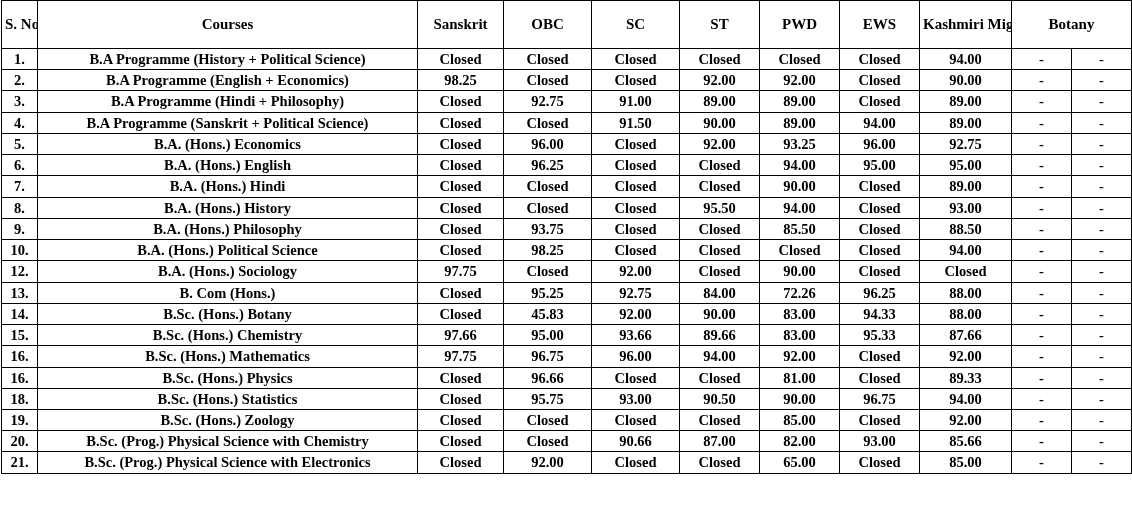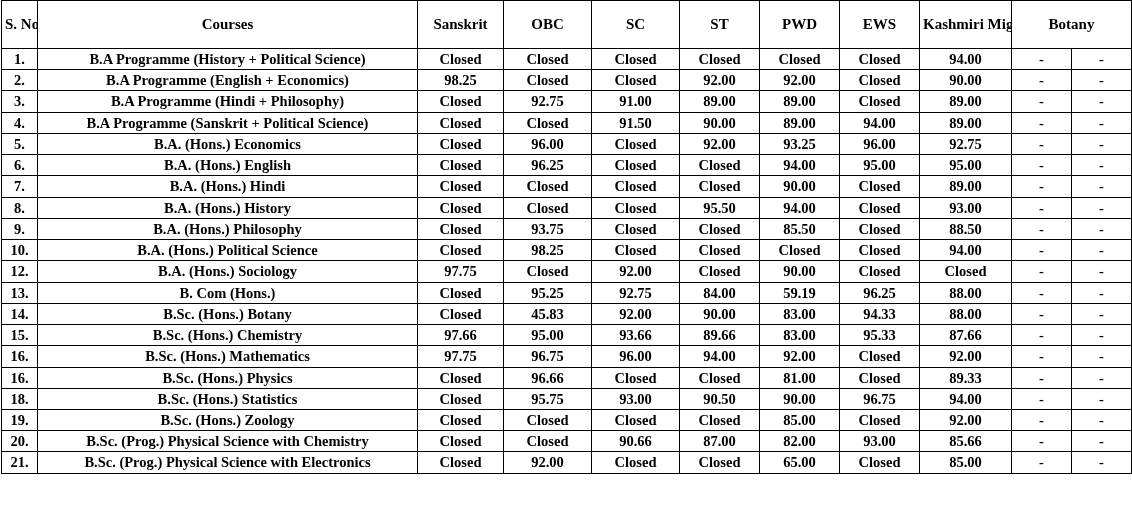--- a/index.html
+++ b/index.html
@@ -243,21 +243,21 @@
           <td class="dash">-</td>
           <td class="dash">-</td>
         </tr>
         <tr>
           <td class="sno">13.</td>
           <td class="course">B. Com (Hons.)</td>
           <td>Closed</td>
           <td>95.25</td>
           <td>92.75</td>
           <td>84.00</td>
-          <td>59.19</td>
+          <td>72.26</td>
           <td>96.25</td>
           <td>88.00</td>
           <td class="dash">-</td>
           <td class="dash">-</td>
         </tr>
         <tr>
           <td class="sno">14.</td>
           <td class="course">B.Sc. (Hons.) Botany</td>
           <td>Closed</td>
           <td>45.83</td>

